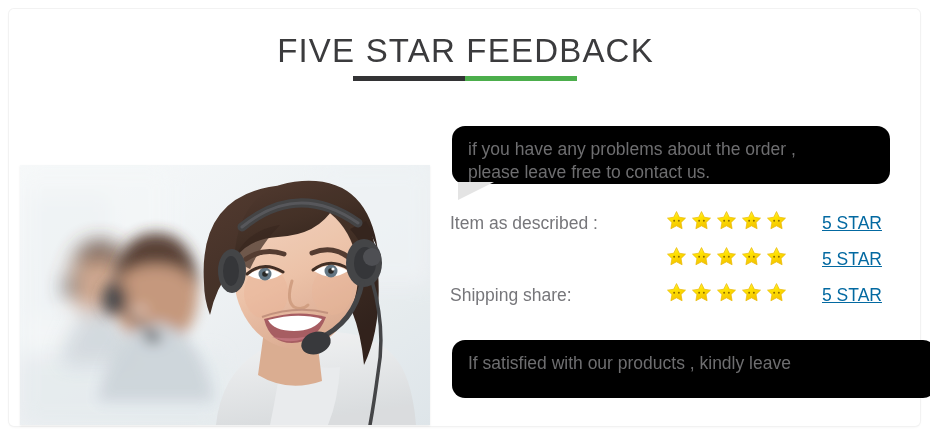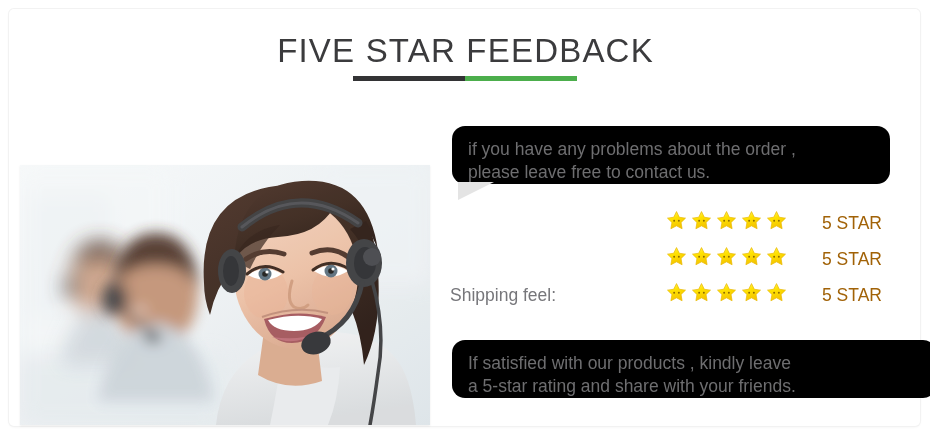--- a/index.html
+++ b/index.html
@@ -140,23 +140,24 @@
     top: 0px;
     display: flex;
     gap: 4px;
   }
   .star-ico { width: 21px; height: 21px; display: block; }
   .rating-value {
     position: absolute;
     left: 372px;
     top: 3px;
     font-size: 17.5px;
-    color: #a16207;
+    color: #0369a1;
     white-space: nowrap;
     font-family: "Liberation Sans", sans-serif;
+    text-decoration: underline;
   }
 </style>
 </head>
 <body>
 
 <div id="page">
 
   <div class="page-frame"></div>
 
   <div class="title">FIVE STAR FEEDBACK</div>
@@ -282,20 +283,21 @@
 
   <div class="bubble bubble-top">
     <span class="bubble-line">if you have any problems about the order ,</span>
     <span class="bubble-line">please leave free to contact us.</span>
     <span class="tail"></span>
   </div>
 
   <div class="ratings">
 
     <div class="rating-row">
+      <span class="rating-label">Item as described :</span>
       <span class="stars">
         <svg class="star-ico" viewBox="0 0 24 24" xmlns="http://www.w3.org/2000/svg">
             <defs>
               <linearGradient id="sg1" x1="0" y1="0" x2="0.4" y2="1">
                 <stop offset="0%" stop-color="#fff27a"></stop>
                 <stop offset="45%" stop-color="#ffe200"></stop>
                 <stop offset="100%" stop-color="#f4c400"></stop>
               </linearGradient>
             </defs>
             <path d="M12 1.8 L15.2 8.3 L22.3 9.3 L17.2 14.3 L18.4 21.4 L12 18.1 L5.6 21.4 L6.8 14.3 L1.7 9.3 L8.8 8.3 Z" fill="url(#sg1)" stroke="#e8b800" stroke-width="0.8" stroke-linejoin="round"></path>
@@ -361,21 +363,21 @@
             <path d="M12 1.8 L15.2 8.3 L22.3 9.3 L17.2 14.3 L18.4 21.4 L12 18.1 L5.6 21.4 L6.8 14.3 L1.7 9.3 L8.8 8.3 Z" fill="url(#sg1)" stroke="#e8b800" stroke-width="0.8" stroke-linejoin="round"></path>
             <circle cx="9.3" cy="12.2" r="1.1" fill="#8a6a00"></circle>
             <circle cx="14.7" cy="12.2" r="1.1" fill="#8a6a00"></circle>
             <path d="M10 14.6 q2 2 4 0 q-2 2.4 -4 0 z" fill="#d0342c"></path>
           </svg>
       </span>
       <span class="rating-value">5 STAR</span>
     </div>
 
     <div class="rating-row">
-      <span class="rating-label">Shipping feel:</span>
+      <span class="rating-label">Shipping share:</span>
       <span class="stars">
         <svg class="star-ico" viewBox="0 0 24 24" xmlns="http://www.w3.org/2000/svg">
             <path d="M12 1.8 L15.2 8.3 L22.3 9.3 L17.2 14.3 L18.4 21.4 L12 18.1 L5.6 21.4 L6.8 14.3 L1.7 9.3 L8.8 8.3 Z" fill="url(#sg1)" stroke="#e8b800" stroke-width="0.8" stroke-linejoin="round"></path>
             <circle cx="9.3" cy="12.2" r="1.1" fill="#8a6a00"></circle>
             <circle cx="14.7" cy="12.2" r="1.1" fill="#8a6a00"></circle>
             <path d="M10 14.6 q2 2 4 0 q-2 2.4 -4 0 z" fill="#d0342c"></path>
           </svg>
         <svg class="star-ico" viewBox="0 0 24 24" xmlns="http://www.w3.org/2000/svg">
             <path d="M12 1.8 L15.2 8.3 L22.3 9.3 L17.2 14.3 L18.4 21.4 L12 18.1 L5.6 21.4 L6.8 14.3 L1.7 9.3 L8.8 8.3 Z" fill="url(#sg1)" stroke="#e8b800" stroke-width="0.8" stroke-linejoin="round"></path>
             <circle cx="9.3" cy="12.2" r="1.1" fill="#8a6a00"></circle>
@@ -401,16 +403,15 @@
             <path d="M10 14.6 q2 2 4 0 q-2 2.4 -4 0 z" fill="#d0342c"></path>
           </svg>
       </span>
       <span class="rating-value">5 STAR</span>
     </div>
 
   </div>
 
   <div class="bubble bubble-bottom">
     <span class="bubble-line">If satisfied with our products ,  kindly leave</span>
-    <span class="bubble-line">a 5-star rating and share with your friends.</span>
   </div>
 
 </div>
 
 </body></html>

